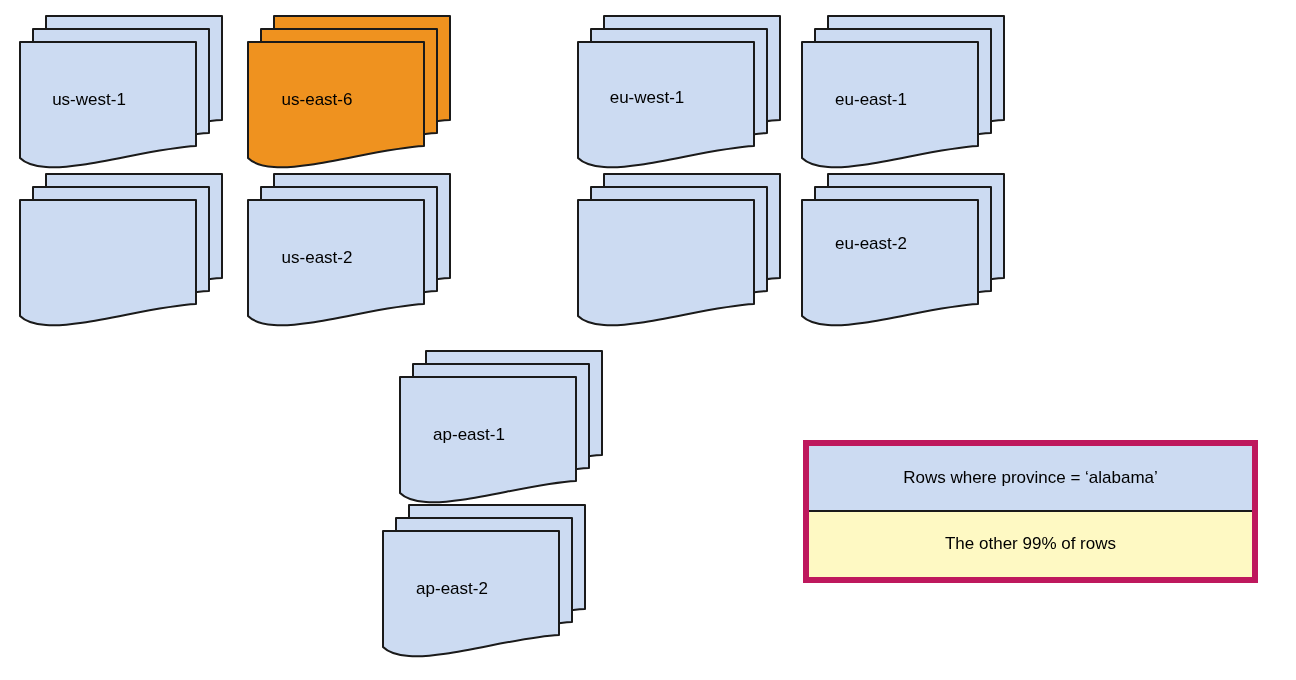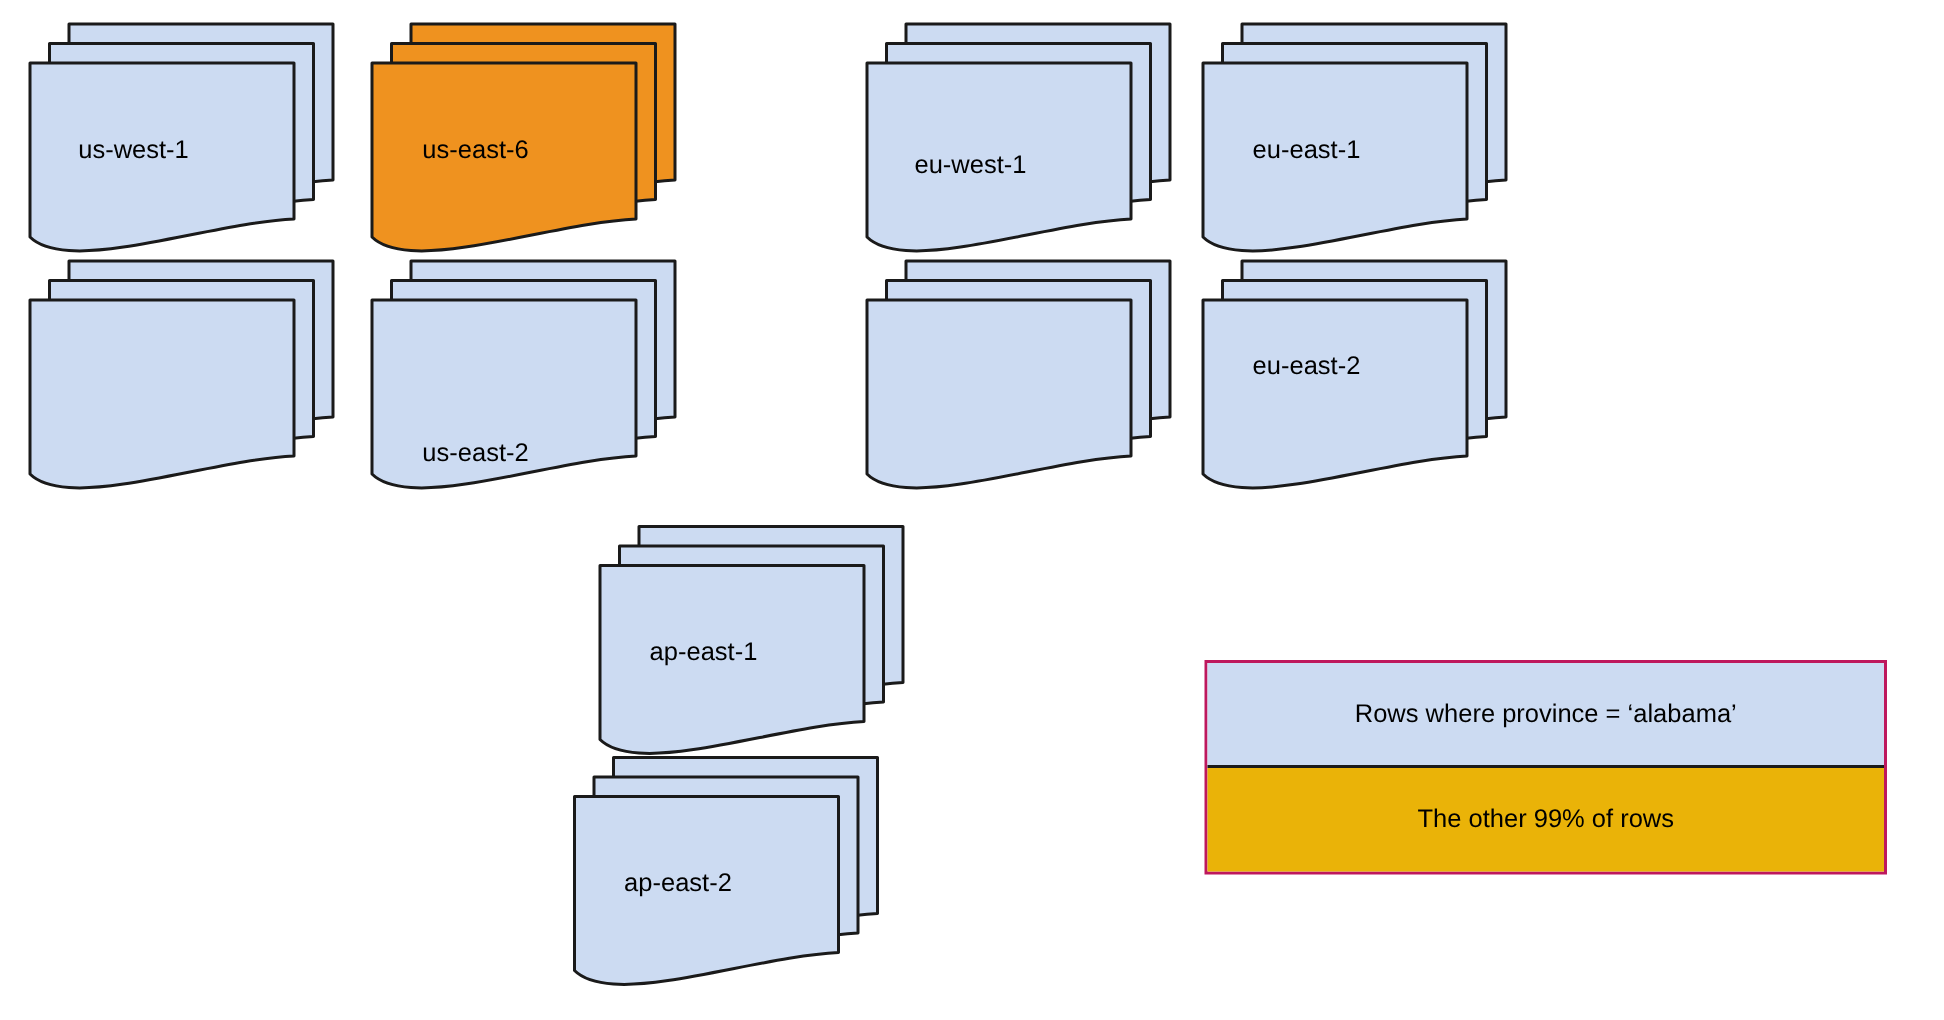--- a/index.html
+++ b/index.html
@@ -18,31 +18,31 @@
     font-size:17px;
     color:#000000;
     white-space:nowrap;
     text-align:center;
     pointer-events:none;
   }
   #legend{
     position:absolute;
     left:803px;top:440px;
     width:455px;height:143px;
-    border:2px solid #be185d;
+    border:6px solid #be185d;
     box-sizing:border-box;
   }
   .legend-row{
     height:50%;
     box-sizing:border-box;
     display:flex;align-items:center;justify-content:center;
     font-size:17px;color:#000000;
   }
   .legend-row.blue{background:#ccdbf2;border-bottom:2px solid #1a1a1a;}
-  .legend-row.orange{background:#eab308;}
+  .legend-row.orange{background:#fef9c3;}
 </style>
 </head>
 <body>
 
 <div id="canvas">
     <div class="stack" style="left: 18px; top: 14px;">
       <svg width="208" height="160" viewBox="0 0 208 160">
         <path d="M28 2 L204 2 L204 106 C160 108,90 130,54 127 C40 126,32 122,28 118 Z" fill="#ccdbf2" stroke="#1a1a1a" stroke-width="2" stroke-linejoin="round"></path>
         <path d="M15 15 L191 15 L191 119 C147 121,77 143,41 140 C27 139,19 135,15 131 Z" fill="#ccdbf2" stroke="#1a1a1a" stroke-width="2" stroke-linejoin="round"></path>
         <path d="M2 28 L178 28 L178 132 C134 134,64 156,28 153 C14 152,6 148,2 144 Z" fill="#ccdbf2" stroke="#1a1a1a" stroke-width="2" stroke-linejoin="round"></path>
@@ -57,21 +57,21 @@
       </svg>
     </div>
     <div class="stack-label" style="left: 227px; top: 90px; width: 180px;">us-east-6</div>
     <div class="stack" style="left: 576px; top: 14px;">
       <svg width="208" height="160" viewBox="0 0 208 160">
         <path d="M28 2 L204 2 L204 106 C160 108,90 130,54 127 C40 126,32 122,28 118 Z" fill="#ccdbf2" stroke="#1a1a1a" stroke-width="2" stroke-linejoin="round"></path>
         <path d="M15 15 L191 15 L191 119 C147 121,77 143,41 140 C27 139,19 135,15 131 Z" fill="#ccdbf2" stroke="#1a1a1a" stroke-width="2" stroke-linejoin="round"></path>
         <path d="M2 28 L178 28 L178 132 C134 134,64 156,28 153 C14 152,6 148,2 144 Z" fill="#ccdbf2" stroke="#1a1a1a" stroke-width="2" stroke-linejoin="round"></path>
       </svg>
     </div>
-    <div class="stack-label" style="left: 557px; top: 100px; width: 180px;">eu-west-1</div>
+    <div class="stack-label" style="left: 557px; top: 88px; width: 180px;">eu-west-1</div>
     <div class="stack" style="left: 800px; top: 14px;">
       <svg width="208" height="160" viewBox="0 0 208 160">
         <path d="M28 2 L204 2 L204 106 C160 108,90 130,54 127 C40 126,32 122,28 118 Z" fill="#ccdbf2" stroke="#1a1a1a" stroke-width="2" stroke-linejoin="round"></path>
         <path d="M15 15 L191 15 L191 119 C147 121,77 143,41 140 C27 139,19 135,15 131 Z" fill="#ccdbf2" stroke="#1a1a1a" stroke-width="2" stroke-linejoin="round"></path>
         <path d="M2 28 L178 28 L178 132 C134 134,64 156,28 153 C14 152,6 148,2 144 Z" fill="#ccdbf2" stroke="#1a1a1a" stroke-width="2" stroke-linejoin="round"></path>
       </svg>
     </div>
     <div class="stack-label" style="left: 781px; top: 90px; width: 180px;">eu-east-1</div>
     <div class="stack" style="left: 18px; top: 172px;">
       <svg width="208" height="160" viewBox="0 0 208 160">
@@ -80,21 +80,21 @@
         <path d="M2 28 L178 28 L178 132 C134 134,64 156,28 153 C14 152,6 148,2 144 Z" fill="#ccdbf2" stroke="#1a1a1a" stroke-width="2" stroke-linejoin="round"></path>
       </svg>
     </div>
     <div class="stack" style="left: 246px; top: 172px;">
       <svg width="208" height="160" viewBox="0 0 208 160">
         <path d="M28 2 L204 2 L204 106 C160 108,90 130,54 127 C40 126,32 122,28 118 Z" fill="#ccdbf2" stroke="#1a1a1a" stroke-width="2" stroke-linejoin="round"></path>
         <path d="M15 15 L191 15 L191 119 C147 121,77 143,41 140 C27 139,19 135,15 131 Z" fill="#ccdbf2" stroke="#1a1a1a" stroke-width="2" stroke-linejoin="round"></path>
         <path d="M2 28 L178 28 L178 132 C134 134,64 156,28 153 C14 152,6 148,2 144 Z" fill="#ccdbf2" stroke="#1a1a1a" stroke-width="2" stroke-linejoin="round"></path>
       </svg>
     </div>
-    <div class="stack-label" style="left: 227px; top: 248px; width: 180px; margin-top: 44px;">us-east-2</div>
+    <div class="stack-label" style="left: 227px; top: 248px; width: 180px;">us-east-2</div>
     <div class="stack" style="left: 576px; top: 172px;">
       <svg width="208" height="160" viewBox="0 0 208 160">
         <path d="M28 2 L204 2 L204 106 C160 108,90 130,54 127 C40 126,32 122,28 118 Z" fill="#ccdbf2" stroke="#1a1a1a" stroke-width="2" stroke-linejoin="round"></path>
         <path d="M15 15 L191 15 L191 119 C147 121,77 143,41 140 C27 139,19 135,15 131 Z" fill="#ccdbf2" stroke="#1a1a1a" stroke-width="2" stroke-linejoin="round"></path>
         <path d="M2 28 L178 28 L178 132 C134 134,64 156,28 153 C14 152,6 148,2 144 Z" fill="#ccdbf2" stroke="#1a1a1a" stroke-width="2" stroke-linejoin="round"></path>
       </svg>
     </div>
     <div class="stack" style="left: 800px; top: 172px;">
       <svg width="208" height="160" viewBox="0 0 208 160">
         <path d="M28 2 L204 2 L204 106 C160 108,90 130,54 127 C40 126,32 122,28 118 Z" fill="#ccdbf2" stroke="#1a1a1a" stroke-width="2" stroke-linejoin="round"></path>

